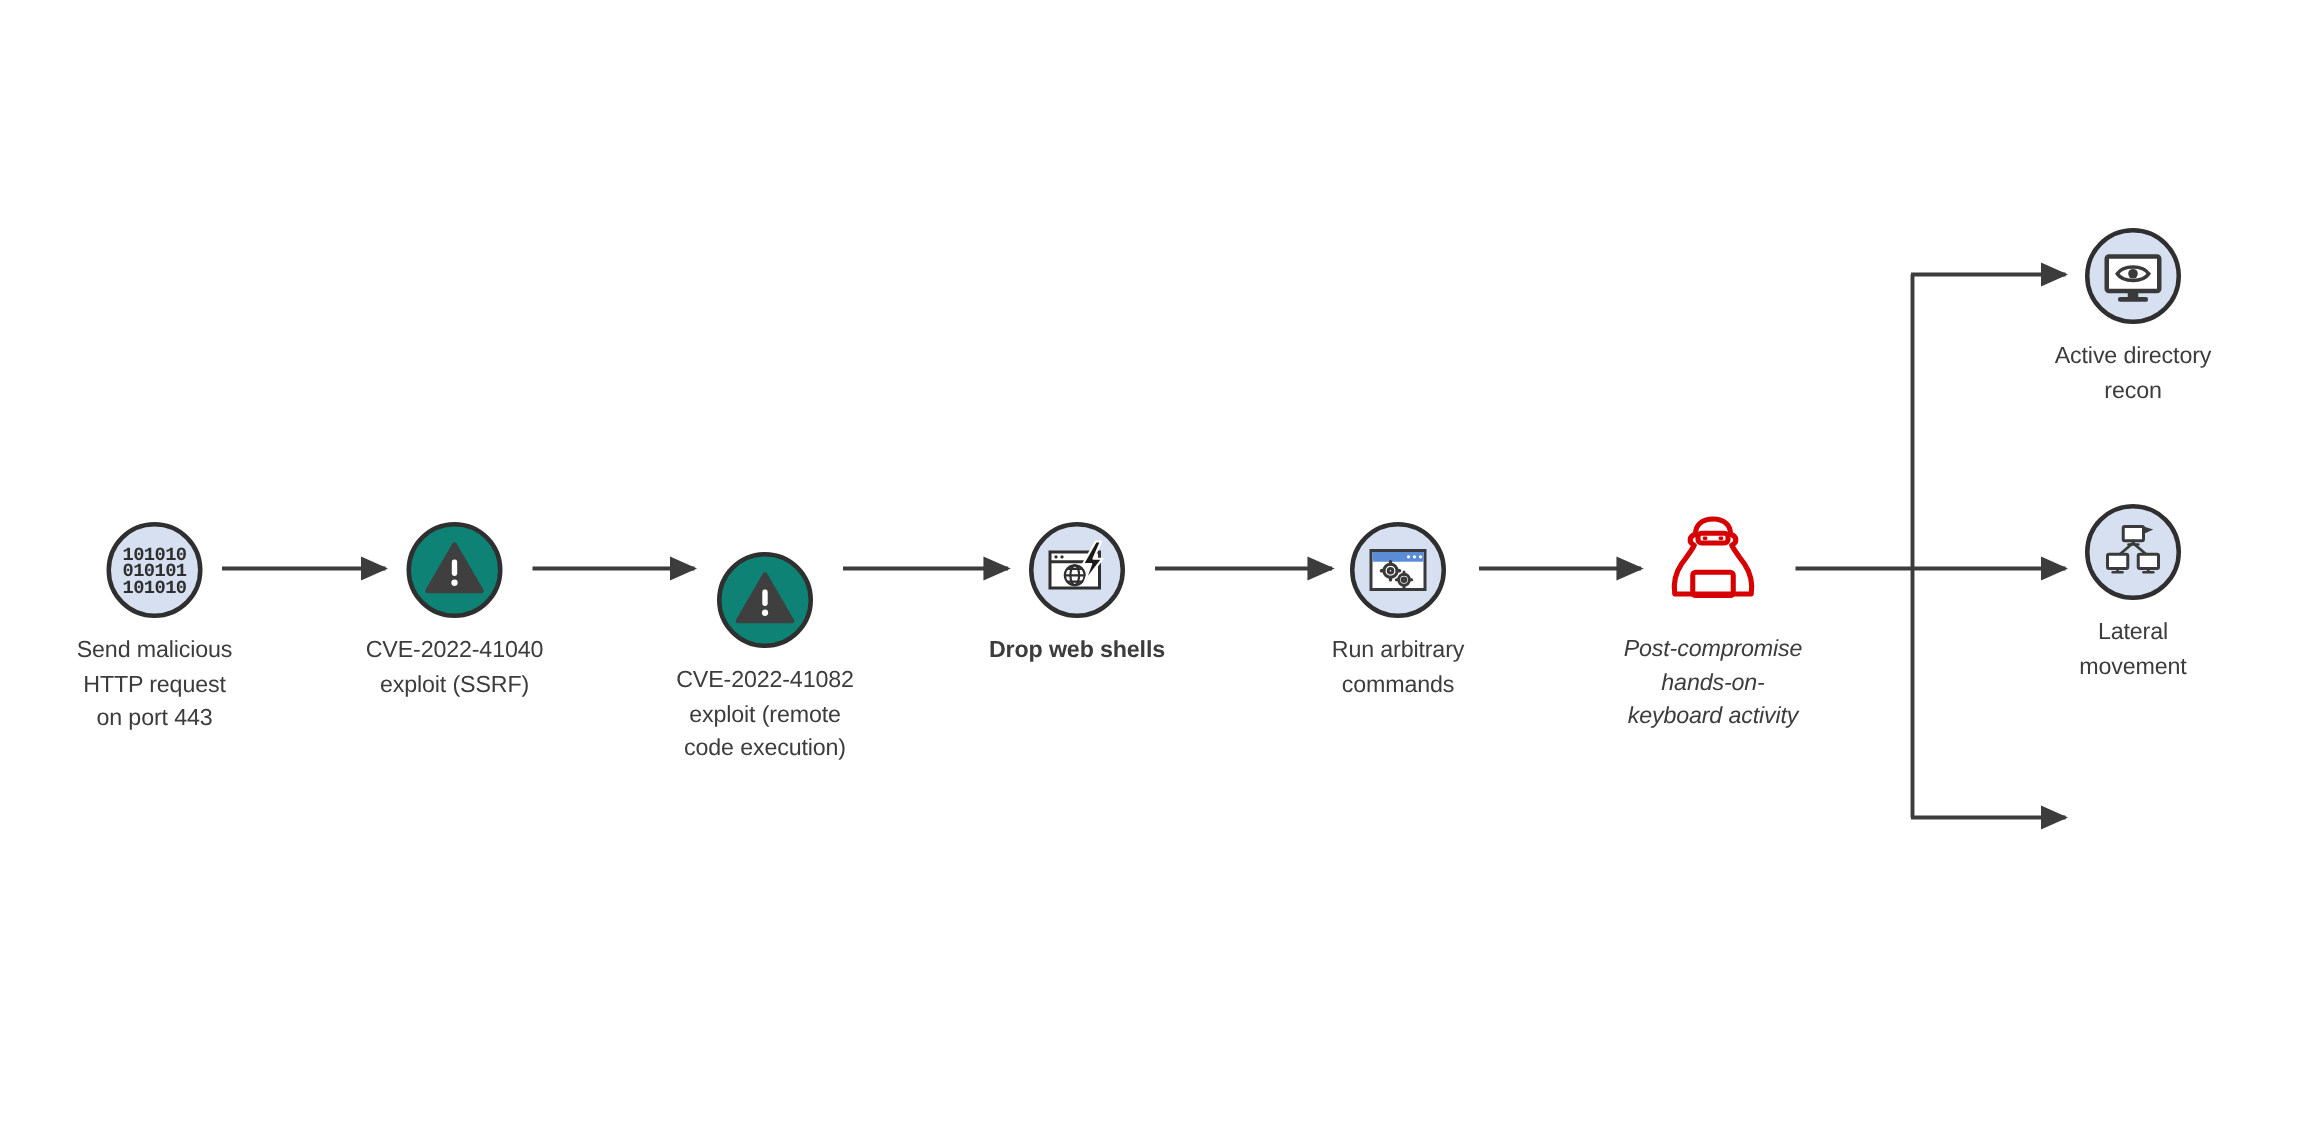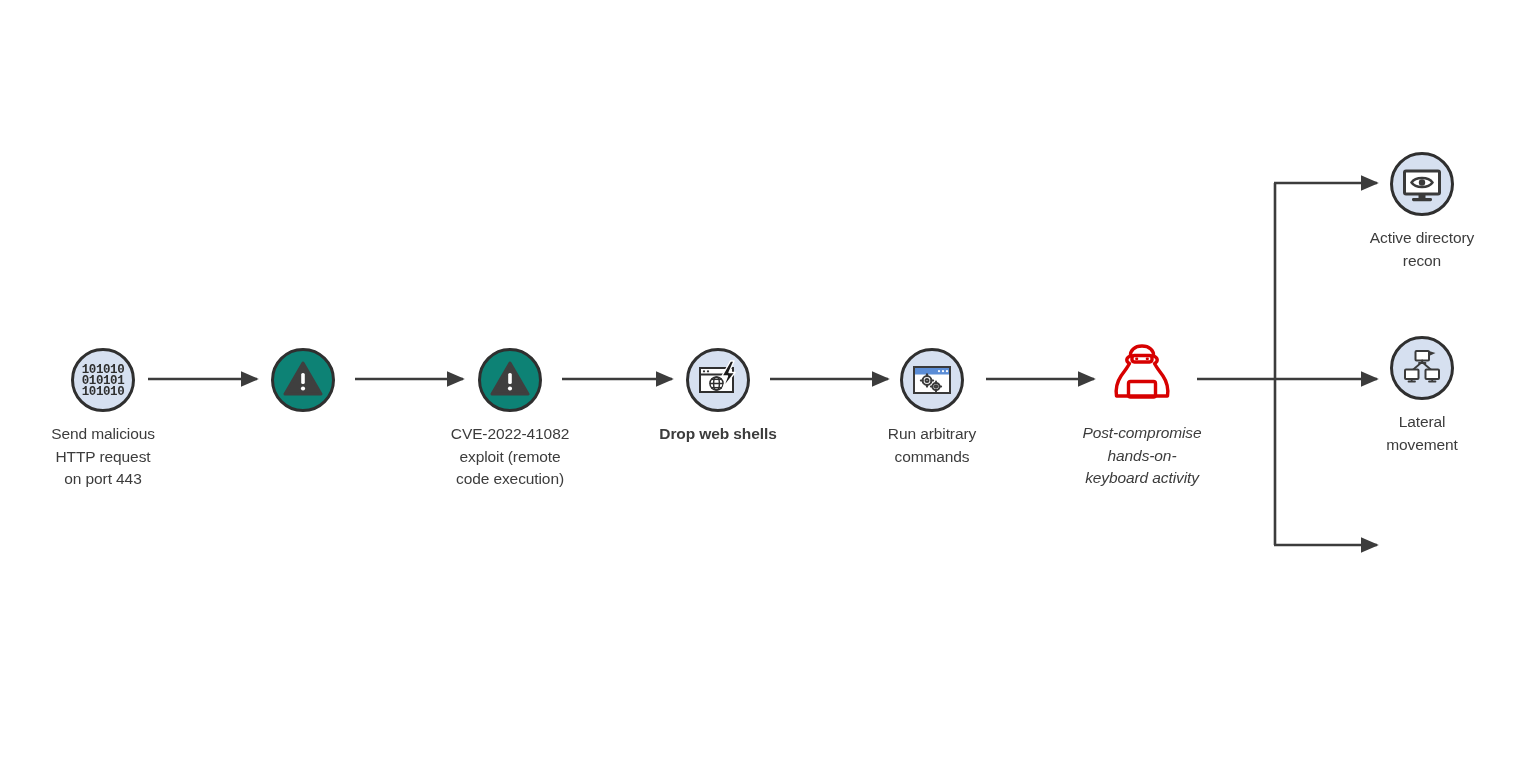--- a/index.html
+++ b/index.html
@@ -82,23 +82,25 @@
 on port 443</div>
   </div>
 
   <div class="node" style="left:303px;top:347px;">
     <svg class="node-icon" viewBox="0 0 66 66">
       <circle cx="33" cy="33" r="30.5" fill="#0d8275" stroke="#2f2f2f" stroke-width="3"></circle>
       <path d="M33 16 L51 47 L15 47 Z" fill="#3f3f3f" stroke="#3f3f3f" stroke-width="3" stroke-linejoin="round"></path>
       <rect x="31.2" y="26" width="3.6" height="11" rx="1.6" fill="#ffffff"></rect>
       <circle cx="33" cy="41.5" r="2.1" fill="#ffffff"></circle>
     </svg>
-  </div>
-
-  <div class="node" style="left:510px;top:347px;">
+    <div class="node-label">CVE-2022-41040
+exploit (SSRF)</div>
+  </div>
+
+  <div class="node" style="left:510px;top:367px;">
     <svg class="node-icon" viewBox="0 0 66 66">
       <circle cx="33" cy="33" r="30.5" fill="#0d8275" stroke="#2f2f2f" stroke-width="3"></circle>
       <path d="M33 16 L51 47 L15 47 Z" fill="#3f3f3f" stroke="#3f3f3f" stroke-width="3" stroke-linejoin="round"></path>
       <rect x="31.2" y="26" width="3.6" height="11" rx="1.6" fill="#ffffff"></rect>
       <circle cx="33" cy="41.5" r="2.1" fill="#ffffff"></circle>
     </svg>
     <div class="node-label">CVE-2022-41082
 exploit (remote
 code execution)</div>
   </div>

